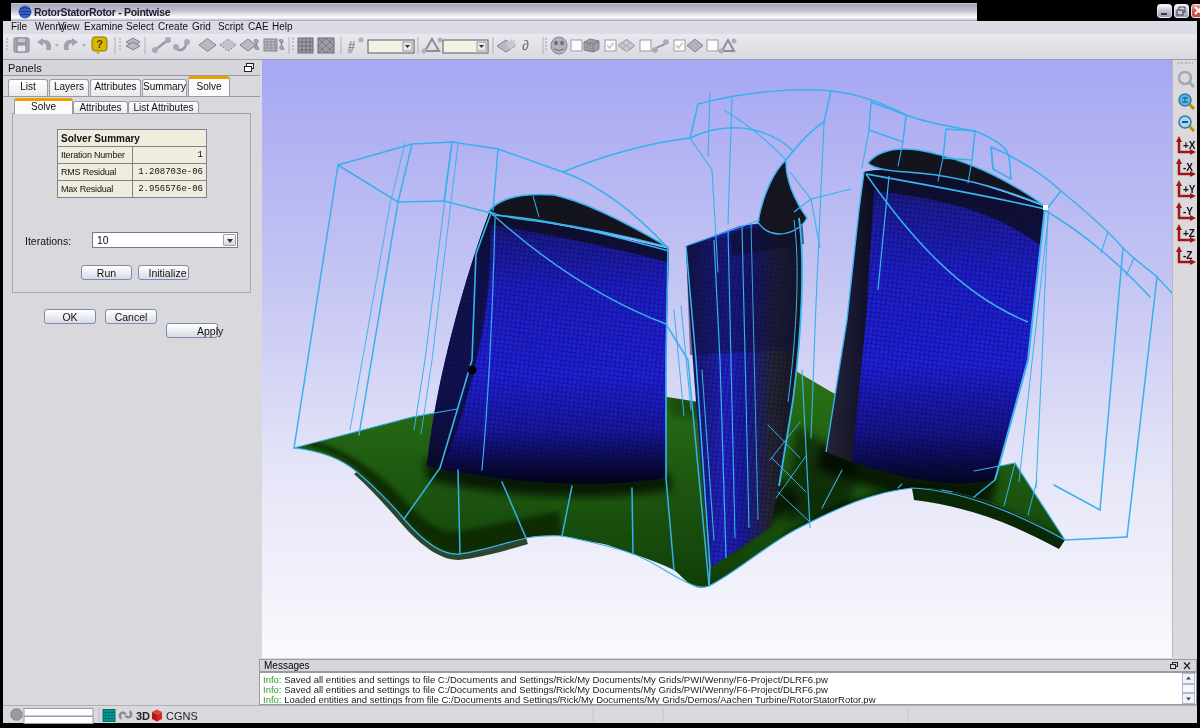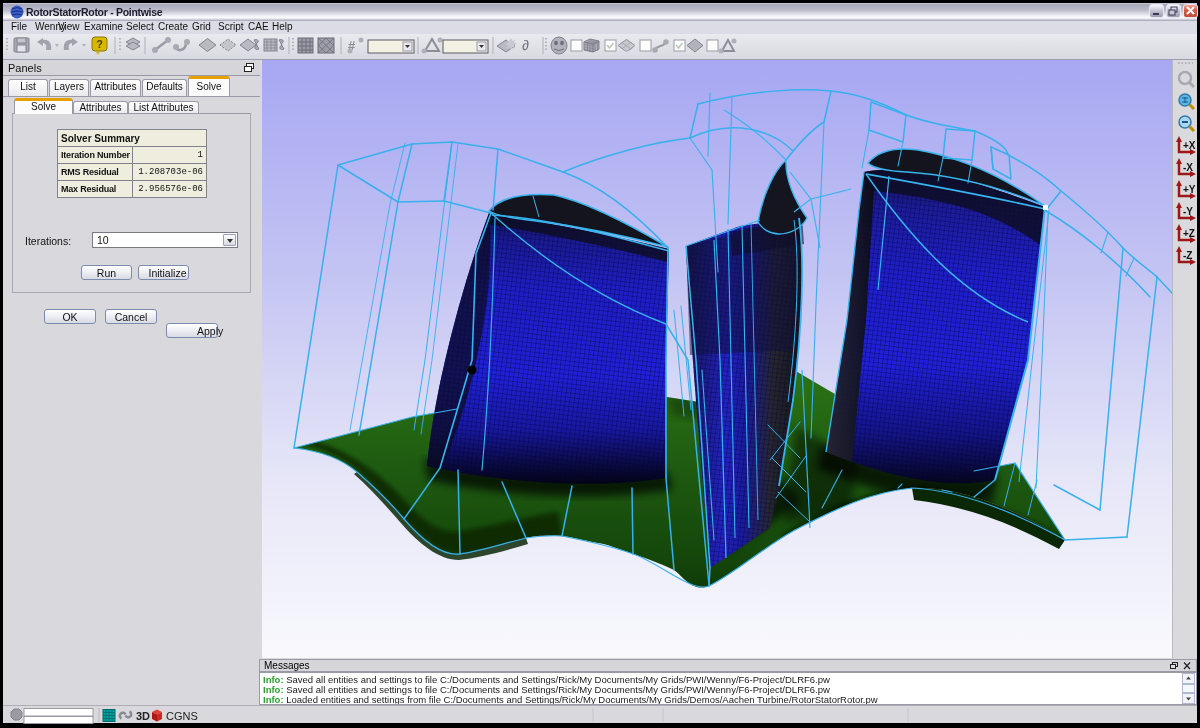--- a/index.html
+++ b/index.html
@@ -1,20 +1,20 @@
 <!DOCTYPE html>
 <html><head>
 <meta charset="utf-8">
 <style>
 * { margin:0; padding:0; box-sizing:border-box; }
 html,body { width:1200px; height:728px; background:#000; overflow:hidden;
   font-family:"Liberation Sans", sans-serif; }
 #win { position:absolute; left:0; top:0; width:1200px; height:728px; background:#000; }
 
-#titlebar { position:absolute; left:3px; top:3px; width:1194px; height:18px;
+#titlebar { position:absolute; left:11px; top:3px; width:966px; height:18px;
   background:linear-gradient(#d7d7e2 0%, #a8a8ba 8%, #bcbcca 40%, #eeeef4 70%, #fcfcfe 82%, #c4c4d2 94%, #9b9bae 100%); }
 #title-text { position:absolute; left:23px; top:3px; font-size:10.5px; font-weight:bold; color:#1c1c2e; letter-spacing:-0.3px; }
 #logo { position:absolute; left:7px; top:2px; }
 .tb-btn { position:absolute; top:1px; width:15px; height:14px; border-radius:3px;
   border:1px solid #e8e8f0; font-size:9px; }
 #btn-min  { left:1146px; background:linear-gradient(#fafafd,#c2c2d2 50%,#9d9db2); }
 #btn-max  { left:1163px; background:linear-gradient(#fafafd,#c2c2d2 50%,#9d9db2); }
 #btn-close{ left:1180px; background:linear-gradient(#f0a294,#d85a48 45%,#c24a3a); }
 
 #menubar { position:absolute; left:3px; top:21px; width:1194px; height:13px;
@@ -30,38 +30,38 @@
 .tab1 { position:absolute; top:19px; height:17px; background:linear-gradient(#ffffff,#e9e9ed); border:1px solid #9a9aa6; border-bottom:none; border-radius:3px 3px 0 0; text-align:center; font-size:10px; line-height:14px; white-space:nowrap; overflow:hidden; }
 .tab1.active { top:16px; height:20px; background:#fbfbfc; border-top:3px solid #e8a000; z-index:3; line-height:16px; }
 #tabline1 { position:absolute; left:0px; top:36px; width:257px; height:1px; background:#9a9aa6; }
 .tab2 { position:absolute; top:41px; height:13px; background:linear-gradient(#ffffff,#e9e9ed); border:1px solid #9a9aa6; border-bottom:none; border-radius:3px 3px 0 0; text-align:center; font-size:10px; line-height:11px; white-space:nowrap; overflow:hidden; }
 .tab2.active { top:38px; height:16px; background:#fbfbfc; border-top:3px solid #e8a000; z-index:3; line-height:12px; }
 #groupbox { position:absolute; left:9px; top:53px; width:239px; height:180px; border:1px solid #a8a8b2; border-top-color:#9a9aa6; background:#d9d9dd; }
 
 #stable { position:absolute; left:44px; top:15px; width:150px; border-collapse:collapse; background:#efeede; table-layout:fixed; }
 #stable td { border:1px solid #82828c; font-size:10px; padding:0px 3px; height:17px; color:#111; white-space:nowrap; overflow:hidden; }
 #stable .hd { font-weight:bold; }
-#stable .lb { font-weight:bold; width:80px; font-size:9px; letter-spacing:-0.2px;margin-left:16px; }
+#stable .lb { font-weight:normal; width:80px; font-size:9px; letter-spacing:-0.2px;margin-left:16px; }
 #stable .vv { font-family:"Liberation Mono", monospace; font-size:9px; text-align:right; }
 #iters-label { position:absolute; left:12px; top:121px; font-size:10.5px; }
 #iters-combo { position:absolute; left:79px; top:118px; width:146px; height:16px; background:#fff; border:1px solid #7a7a84; }
 #iters-combo span { position:absolute; left:4px; top:1px; font-size:10.5px; }
 #iters-btn { position:absolute; right:1px; top:1px; width:13px; height:12px; background:linear-gradient(#fdfdfe,#d8d8e2); border:1px solid #98a0b8; border-radius:1px; }
 #iters-btn:after { content:""; position:absolute; left:3px; top:4px; border:3px solid transparent; border-top:4px solid #333; }
 .xpbtn { position:absolute; height:15px; background:linear-gradient(#ffffff,#eff0f4 45%,#d8dae4); border:1px solid #7c8cae; border-radius:3px; text-align:center; font-size:10.5px; color:#111; padding-top:1px; white-space:nowrap; }
 
 #viewport { position:absolute; left:262px; top:60px; width:910px; height:598px; }
 
 #rtoolbar { position:absolute; left:1172px; top:60px; width:25px; height:598px; background:#dadade; border-left:1px solid #b8b8c0; }
 
 #messages { position:absolute; left:259px; top:658px; width:938px; height:47px; background:#d9d9dd; }
 #msg-title { position:absolute; left:0; top:1px; width:938px; height:13px; background:#d6d6da; border:1px solid #9a9aa6; font-size:10px; }
 #msg-body { position:absolute; left:0px; top:14px; width:938px; height:33px; background:#fff; border:1px solid #9a9aa6; font-size:9.5px; overflow:hidden; }
 .mline { position:absolute; left:3px; white-space:nowrap; color:#1a1a1a; }
-.mline b { color:#2e9e33; font-weight:bold; }
+.mline b { color:#2e9e33; font-weight:normal; }
 
 #statusbar { position:absolute; left:3px; top:705px; width:1194px; height:18px; background:#d9d9dd; border-top:1px solid #aeaeb6; }
 </style>
 </head>
 <body>
 <div id="win">
   <div id="titlebar">
     <svg id="logo" width="15" height="15">
         <circle cx="7" cy="7" r="6.5" fill="#3a5fc8"></circle>
         <path d="M2 4 Q7 1 12 4 M1 7 Q7 5 13 7 M2 10 Q7 8 12 10" stroke="#1a2e80" stroke-width="1" fill="none"></path>
@@ -223,21 +223,21 @@
     <div id="panel-title">
         <span>Panels</span>
       <svg width="10" height="9" style="position:absolute;right:6px;top:3px">
           <rect x="2.5" y="0.5" width="7" height="5" fill="#fff" stroke="#222"></rect>
           <rect x="0.5" y="3.5" width="7" height="5" fill="#fff" stroke="#222"></rect>
         </svg>
     </div>
     <div class="tab1" style="left:5px;width:40px;">List</div>
     <div class="tab1" style="left:46px;width:40px;">Layers</div>
     <div class="tab1" style="left:87px;width:51px;">Attributes</div>
-    <div class="tab1" style="left:139px;width:45px;">Defaults</div>
+    <div class="tab1" style="left:139px;width:45px;">Summary</div>
     <div class="tab1 active" style="left:185px;width:42px;">Solve</div>
     <div id="tabline1"></div>
     <div class="tab2 active" style="left:11px;width:59px;">Solve</div>
     <div class="tab2" style="left:70px;width:55px;">Attributes</div>
     <div class="tab2" style="left:125px;width:71px;">List Attributes</div>
     <div id="groupbox">
       <table id="stable">
         <tbody>
             <tr>
               <td class="hd" colspan="2">Solver Summary</td>

